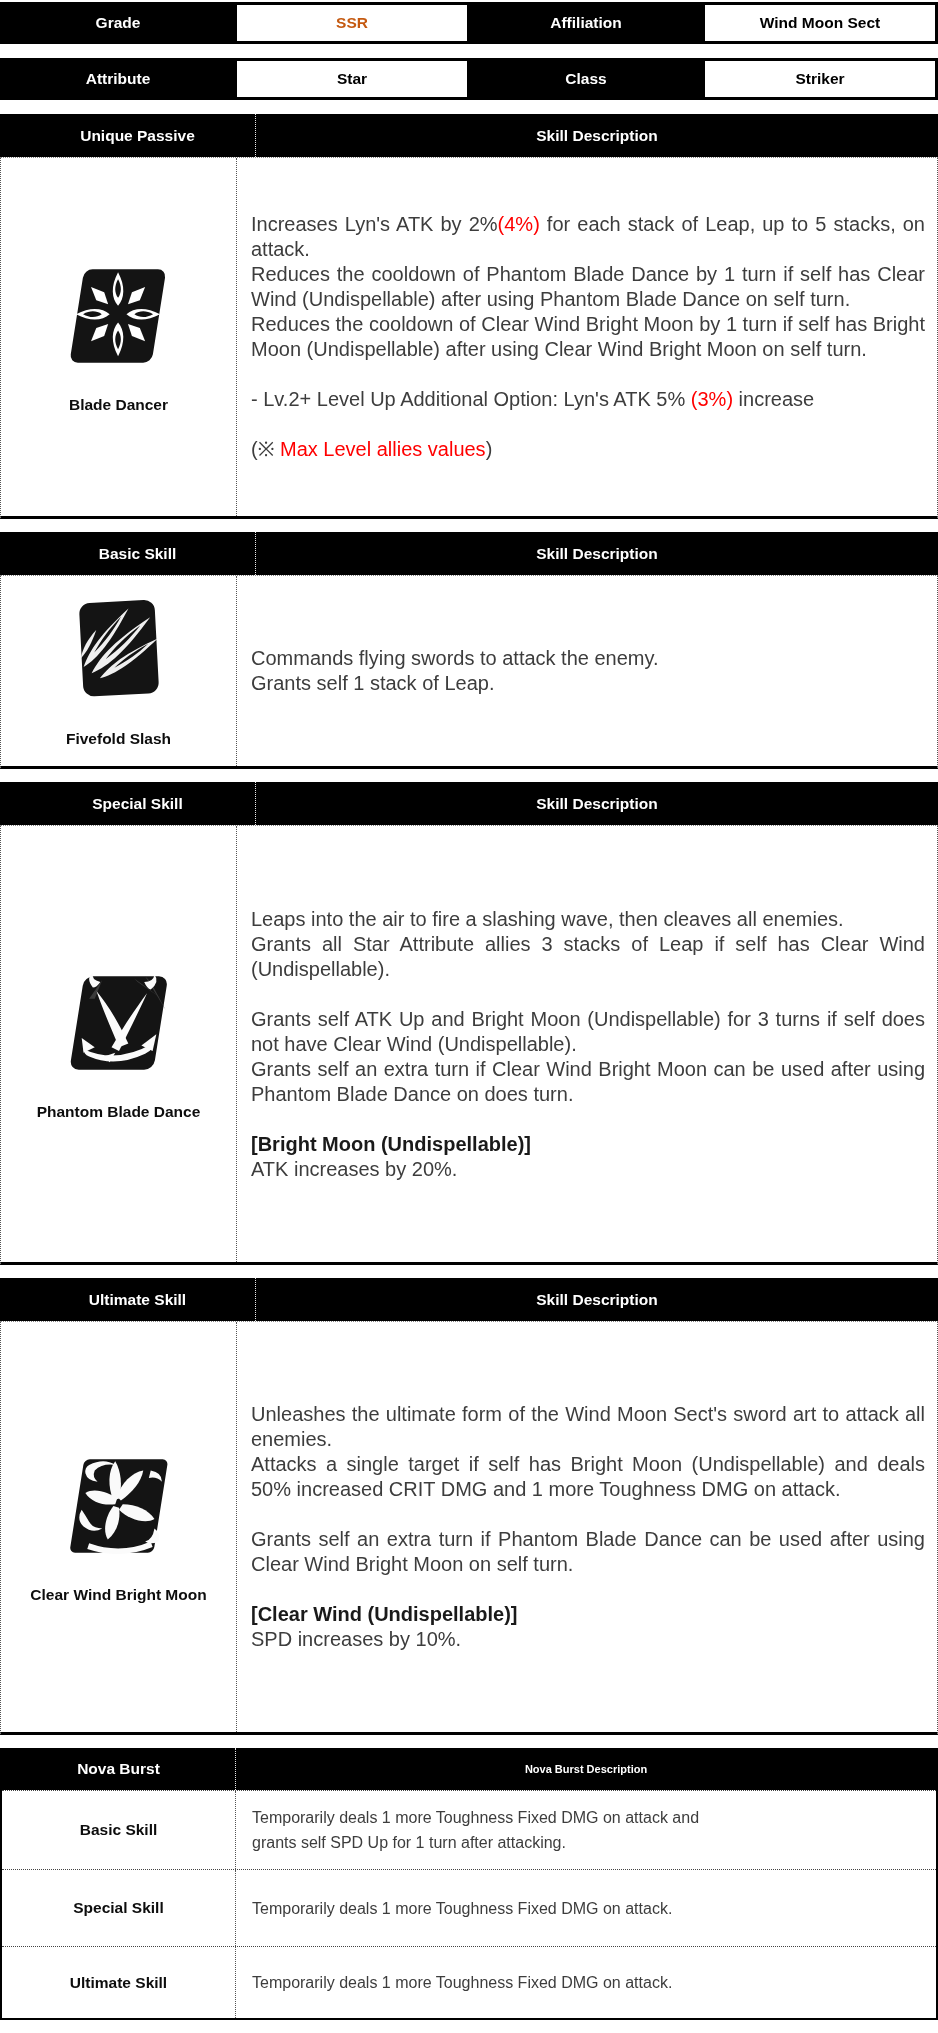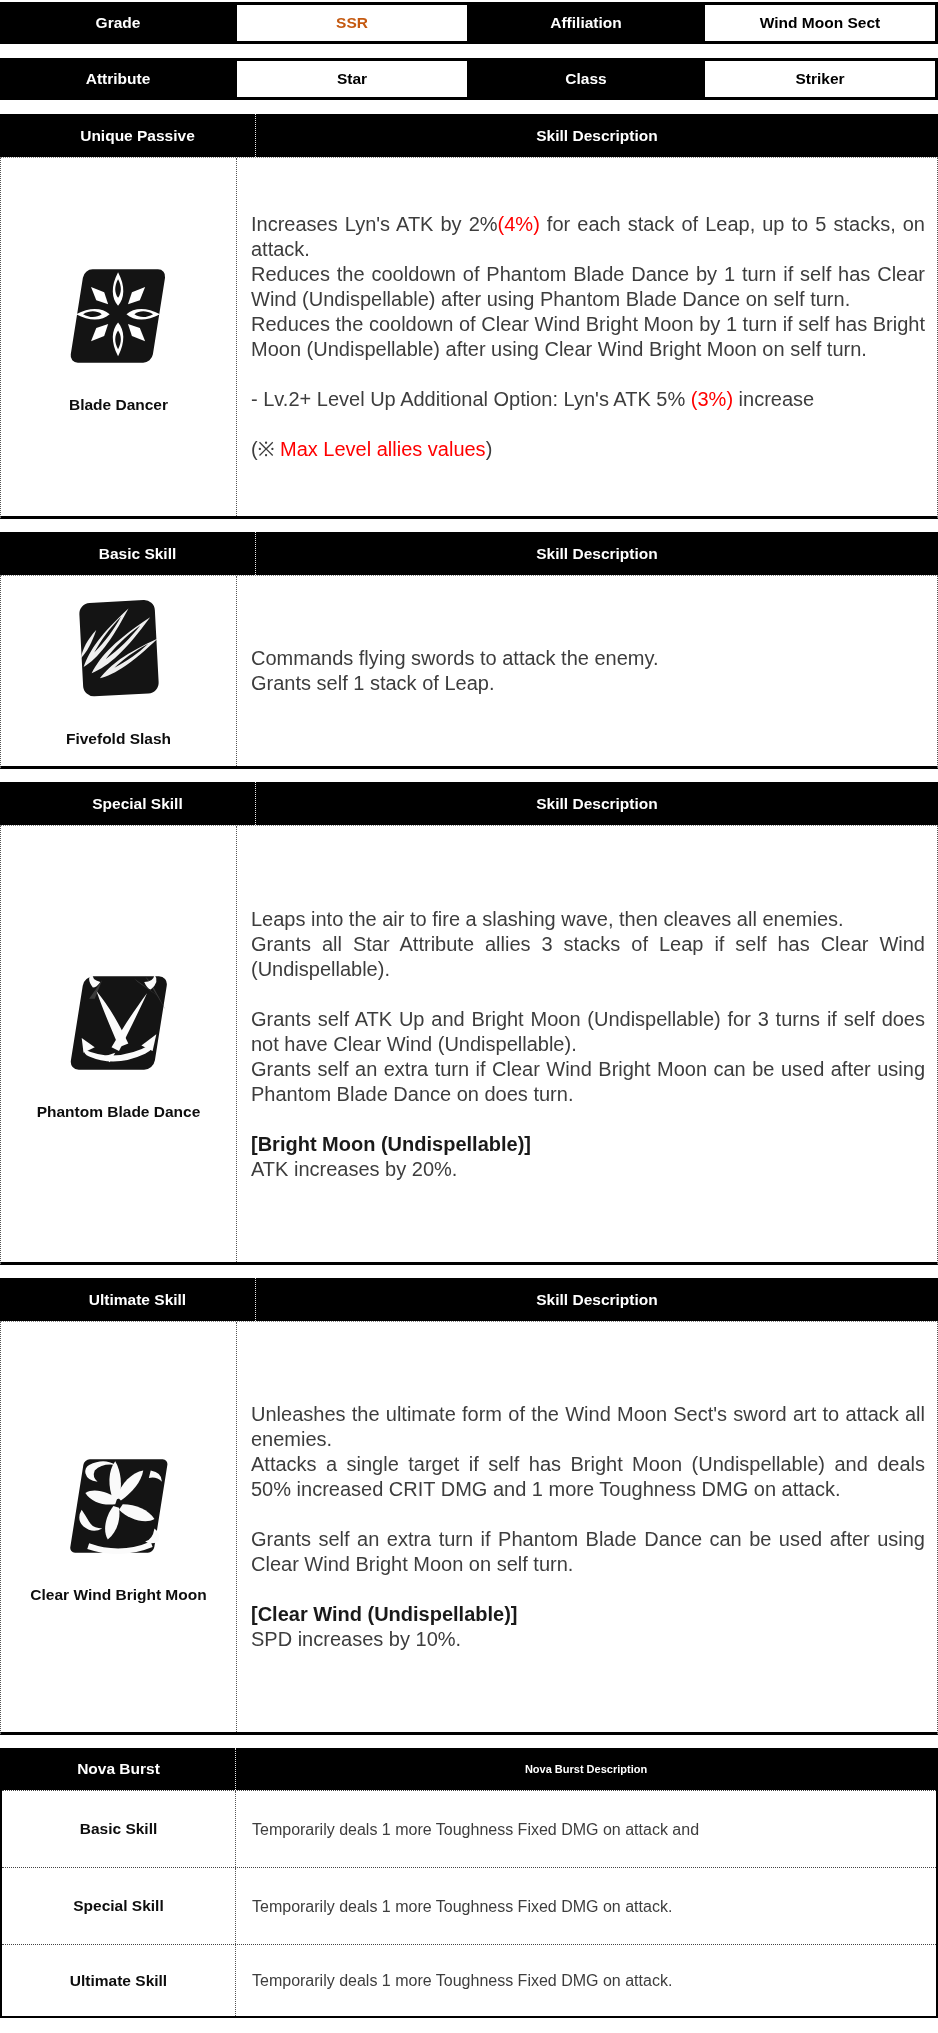--- a/index.html
+++ b/index.html
@@ -243,20 +243,21 @@
 
   <section class="nova-table">
     <div class="nova-header">
       <div class="nova-header-left">Nova Burst</div>
       <div class="nova-header-right">Nova Burst Description</div>
     </div>
     <div class="nova-row r1">
       <div class="nova-skill">Basic Skill</div>
       <div class="nova-desc">
         <span>Temporarily deals 1 more Toughness Fixed DMG on attack and</span>
+        <span>grants self SPD Up for 1 turn after attacking.</span>
       </div>
     </div>
     <div class="nova-row r2">
       <div class="nova-skill">Special Skill</div>
       <div class="nova-desc">
         <span>Temporarily deals 1 more Toughness Fixed DMG on attack.</span>
       </div>
     </div>
     <div class="nova-row r3">
       <div class="nova-skill">Ultimate Skill</div>

